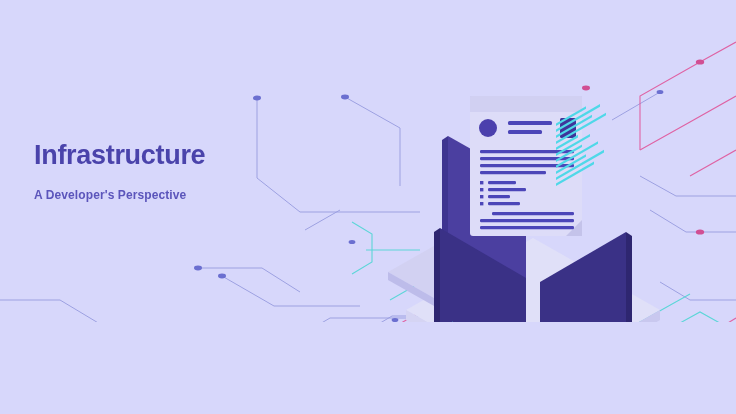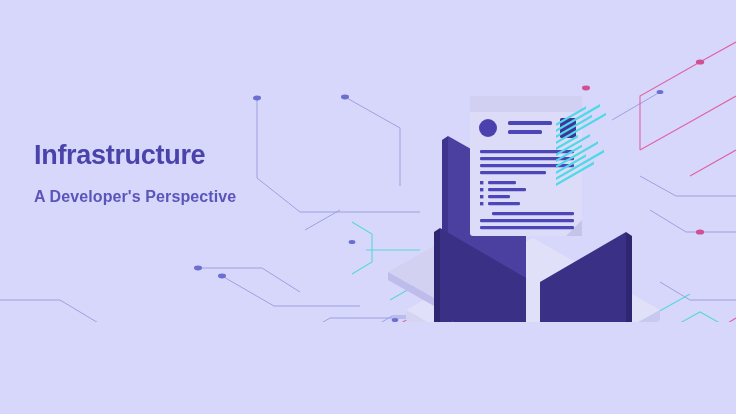--- a/index.html
+++ b/index.html
@@ -13,21 +13,21 @@
   
   .circuit{position:absolute;inset:0;width:736px;height:414px;}
 
   
   .text-block{position:absolute;left:34px;top:138px;width:290px;}
   .title{
     font-size:27px;line-height:1.26;font-weight:700;
     color:#4a43ab;letter-spacing:-0.3px;margin:0;
   }
   .subtitle{
-    margin:16px 0 0 0;font-size:16px;font-weight:600;
+    margin:16px 0 0 0;font-size:12px;font-weight:600;
     color:#5b55bb;letter-spacing:0.1px;
   }
 
   
   .illus{position:absolute;left:330px;top:88px;width:406px;height:326px;}
   .illus svg{display:block;}
 </style>
 </head>
 <body>
 

